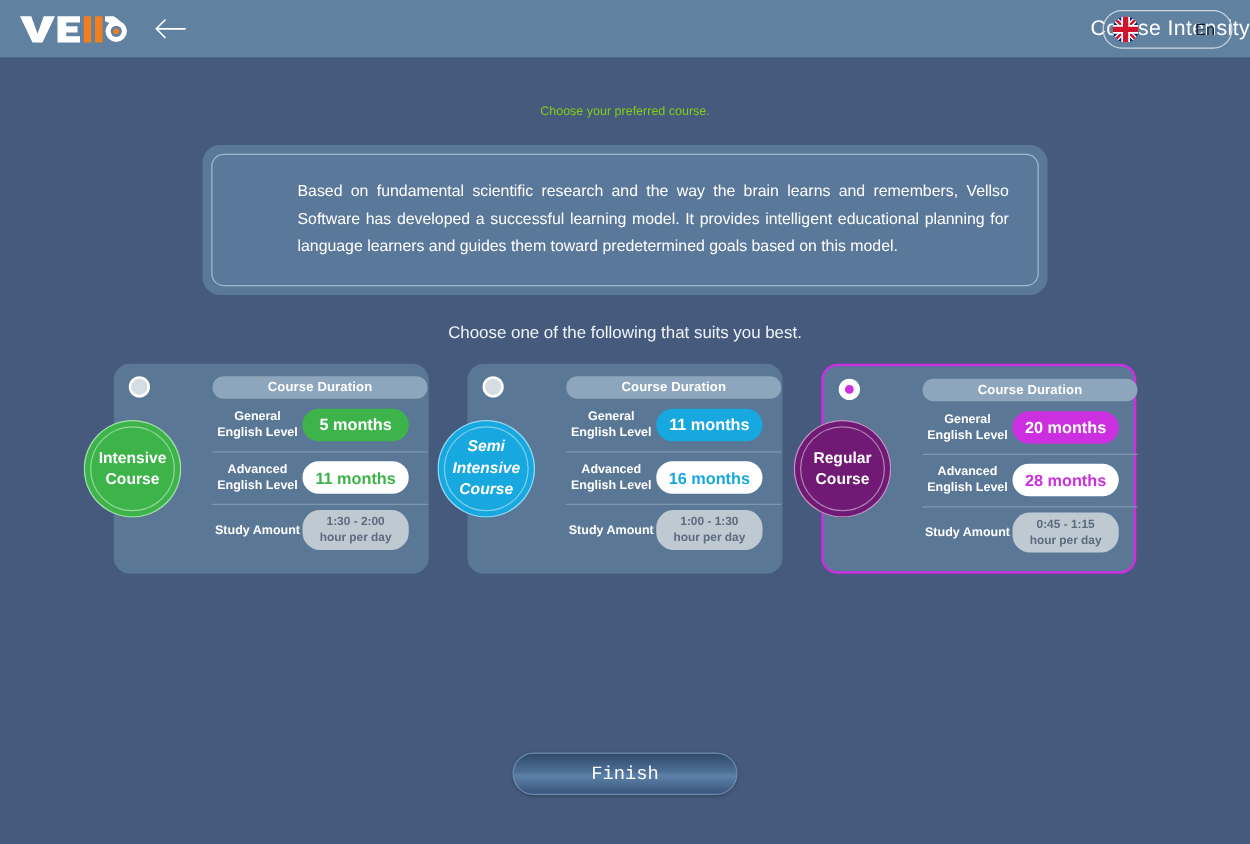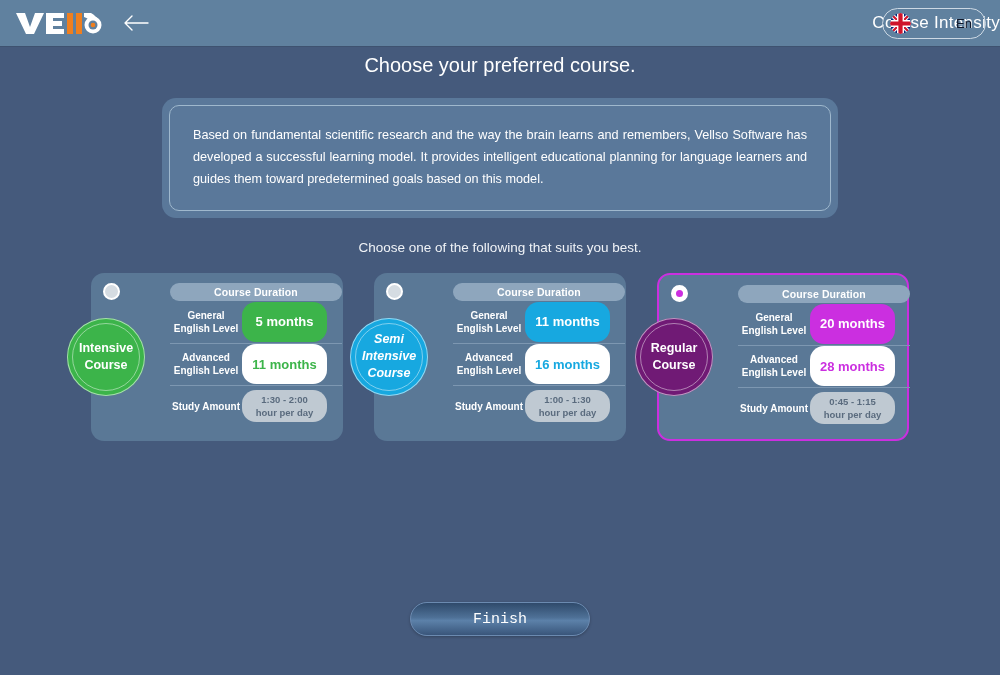--- a/index.html
+++ b/index.html
@@ -79,23 +79,23 @@
 
   .lang-label {
     font-size: 13px;
     color: #0f172a;
     margin-left: 37px;
   }
 
   
   .subtitle-1 {
     text-align: center;
-    font-size: 20px;
-    color: #ffffff;
-    margin-top: 7px;
+    font-size: 10px;
+    color: #84cc16;
+    margin-top: 37px;
   }
 
   .info-outer {
     width: 676px;
     margin: 21px auto 0 auto;
     background: #5a789a;
     border-radius: 14px;
     padding: 7px;
   }
 
@@ -103,20 +103,21 @@
     border: 1px solid #9fb8cd;
     border-radius: 10px;
     padding: 18px 23px 19px 23px;
   }
 
   .info-text {
     font-size: 12.7px;
     line-height: 1.75;
     color: #ffffff;
     text-align: justify;
+    margin-left: 45px;
   }
 
   .subtitle-2 {
     text-align: center;
     font-size: 13.5px;
     color: #f0f3f7;
     margin-top: 22px;
   }
 
   
@@ -219,21 +220,21 @@
     font-weight: bold;
     color: #ffffff;
     text-align: center;
     line-height: 1.3;
     width: 72px;
     flex: none;
   }
 
   .pill {
     width: 85px;
-    height: 40px;
+    height: 26px;
     border-radius: 14px;
     display: flex;
     align-items: center;
     justify-content: center;
     font-size: 13px;
     font-weight: bold;
     flex: none;
   }
 
   .pill.study {

